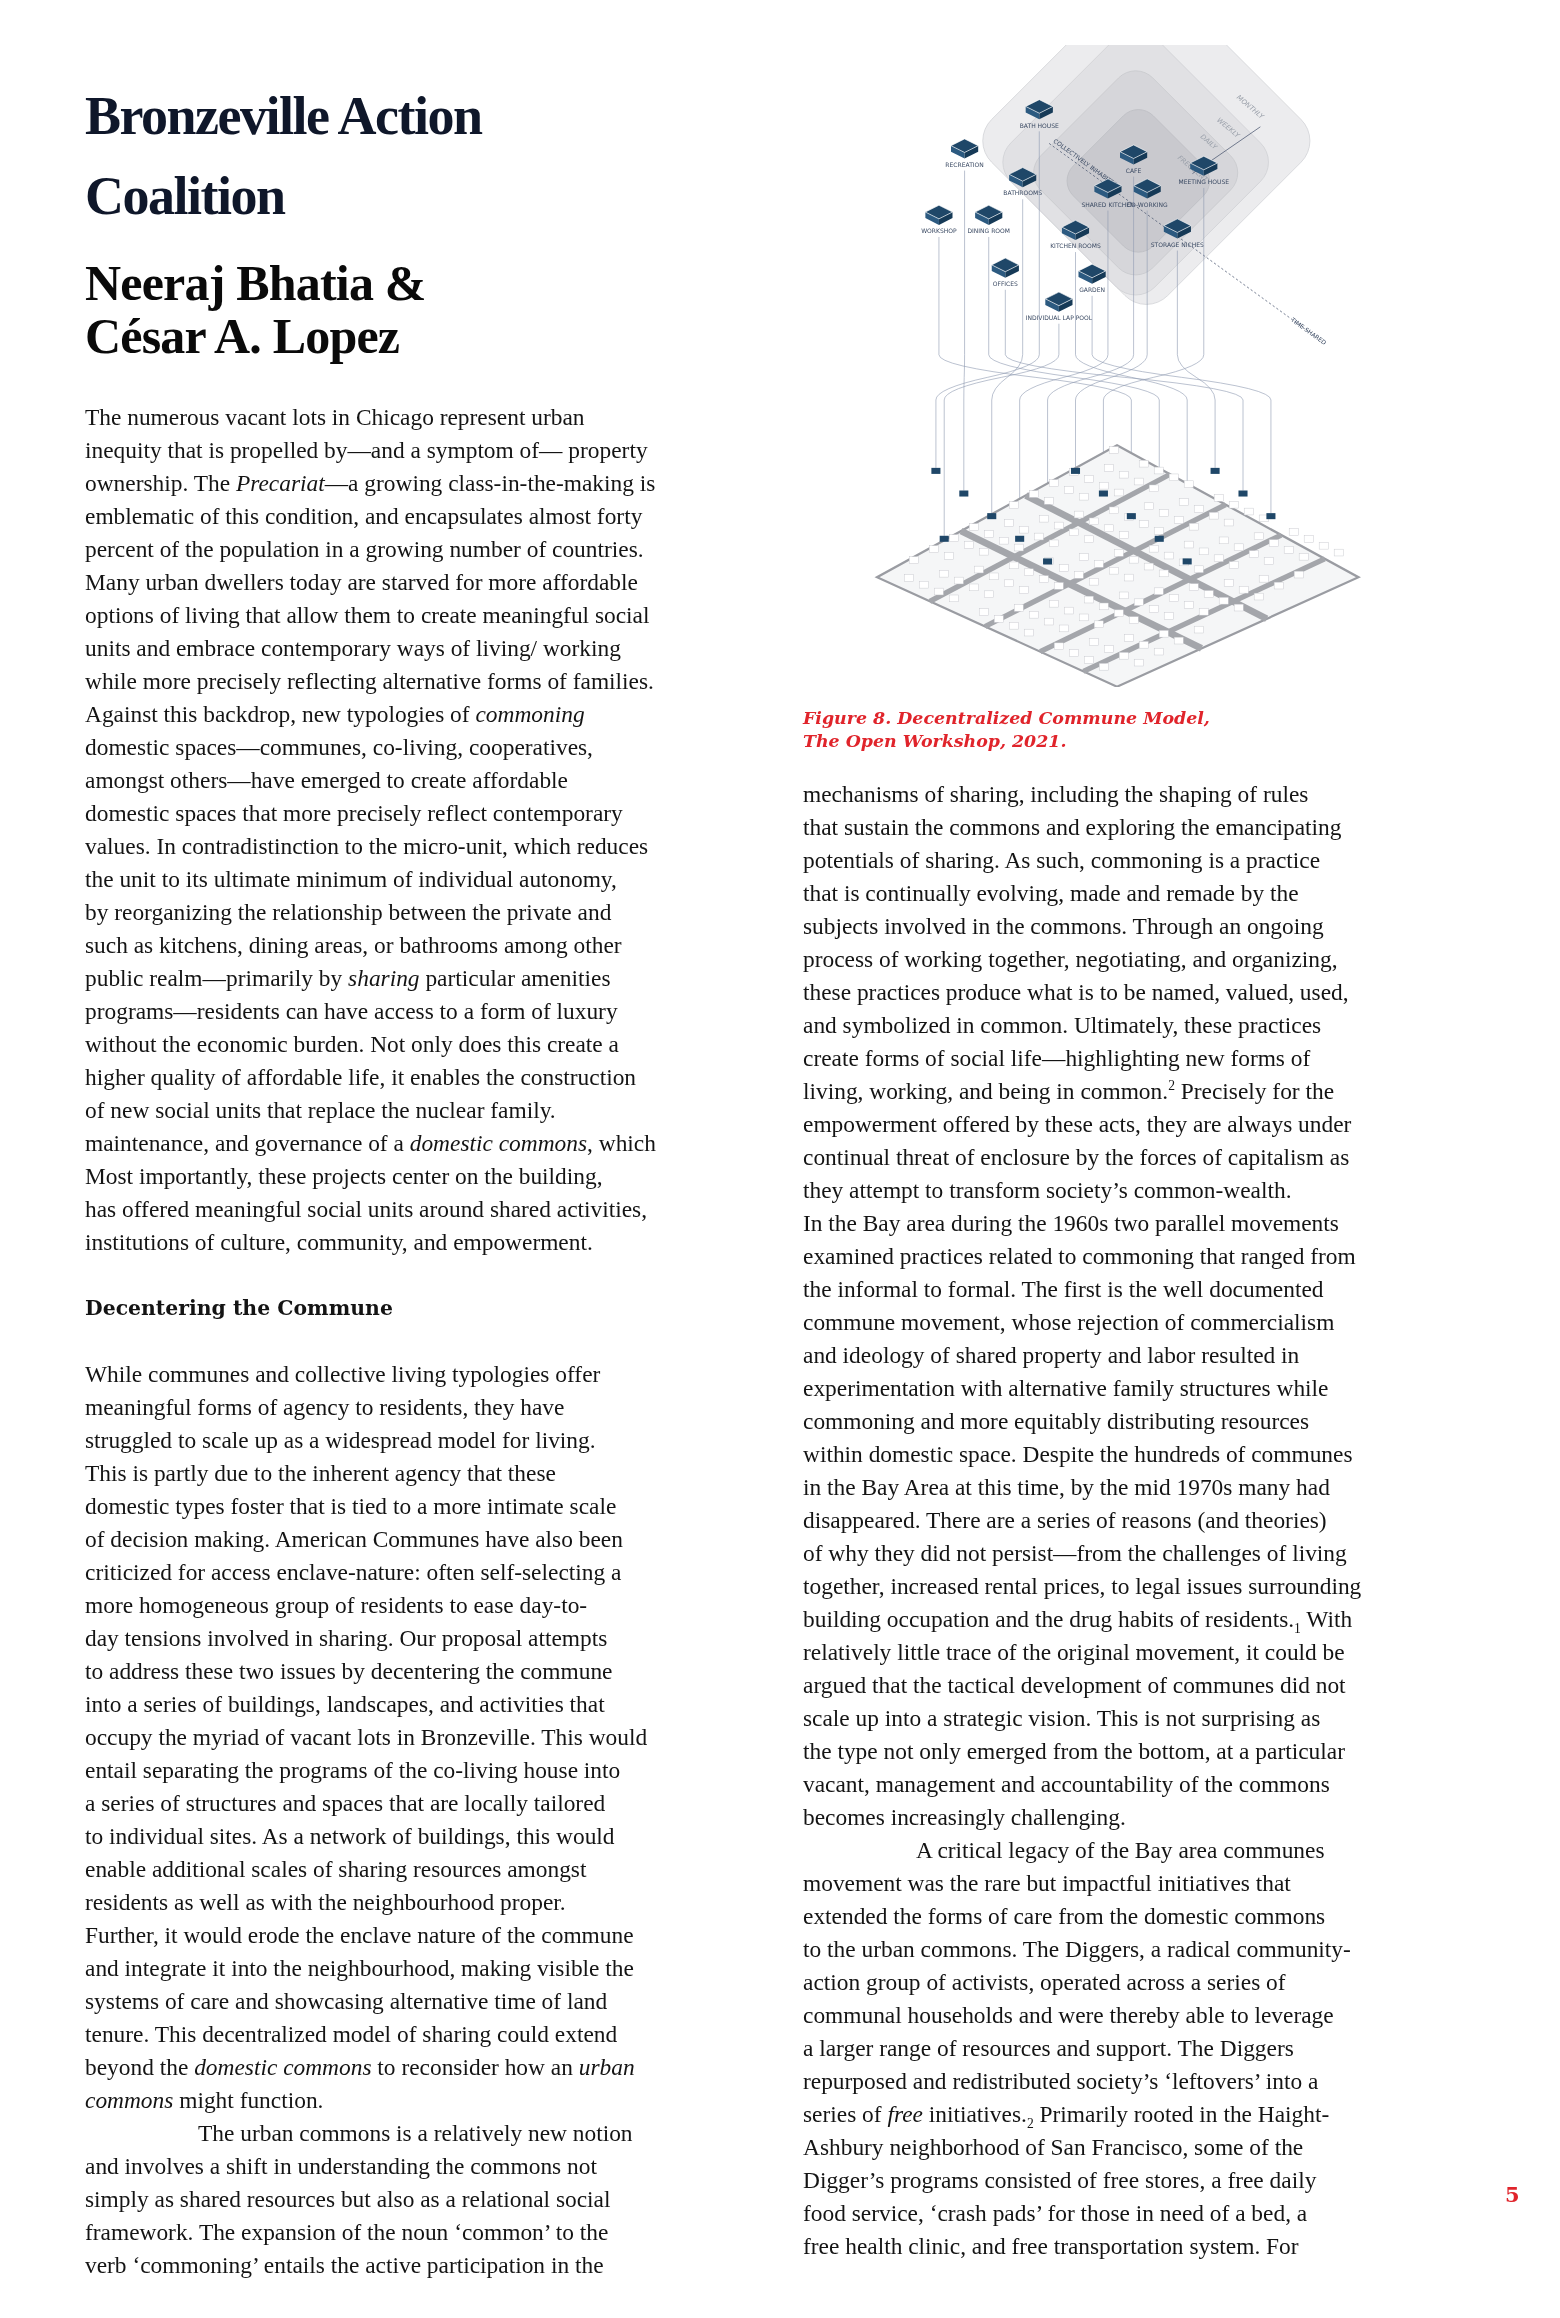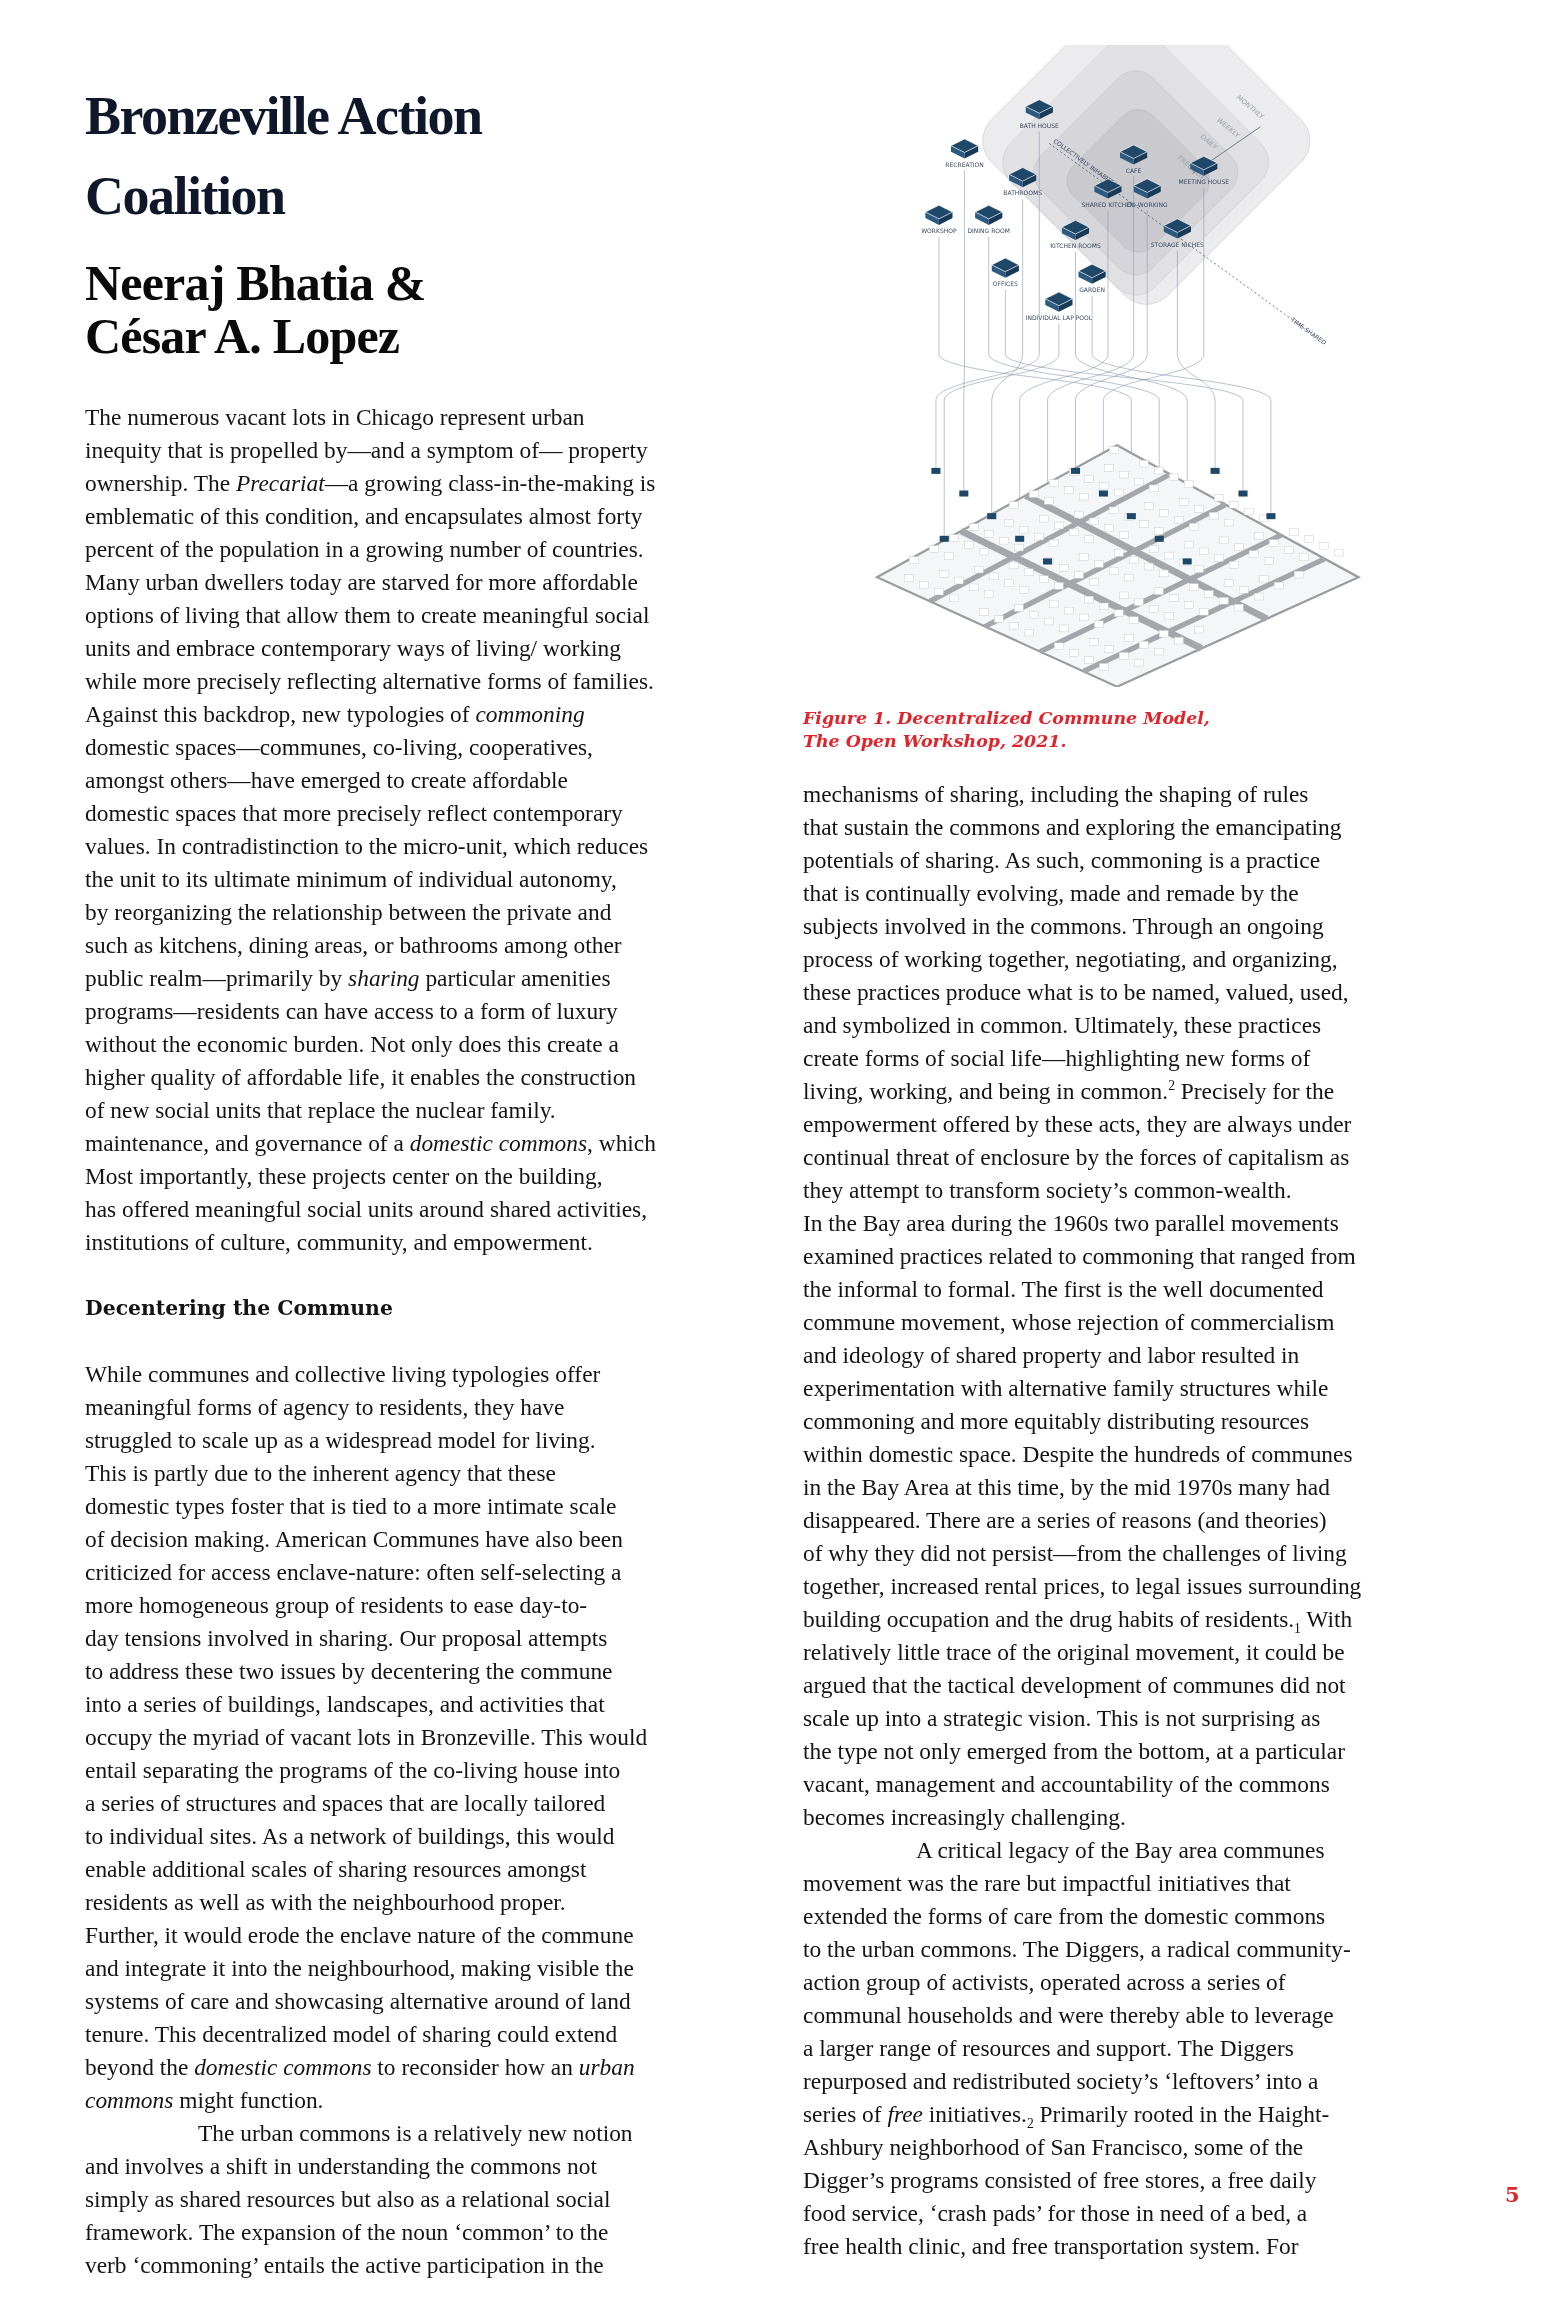--- a/index.html
+++ b/index.html
@@ -346,21 +346,21 @@
           <rect x="454" y="560" width="12" height="8" fill="#1f4768"></rect>
           <rect x="491" y="590" width="12" height="8" fill="#1f4768"></rect>
           <rect x="528" y="620" width="12" height="8" fill="#1f4768"></rect>
           <rect x="95" y="650" width="12" height="8" fill="#1f4768"></rect>
         </g>
     </g>
   </svg>
 </div>
 
 <div class="caption">
-  <span style="display:block">Figure 1. Decentralized Commune Model,</span>
+  <span style="display:block">Figure 8. Decentralized Commune Model,</span>
   <span style="display:block">The Open Workshop, 2021.</span>
 </div>
 
 <div class="col col-left">
   <div id="intro">
       <span class="line">The numerous vacant lots in Chicago represent urban</span>
       <span class="line">inequity that is propelled by—and a symptom of— property</span>
       <span class="line">ownership. The <i>Precariat</i>—a growing class-in-the-making is</span>
       <span class="line">emblematic of this condition, and encapsulates almost forty</span>
       <span class="line">percent of the population in a growing number of countries.</span>
@@ -402,21 +402,21 @@
       <span class="line">to address these two issues by decentering the commune</span>
       <span class="line">into a series of buildings, landscapes, and activities that</span>
       <span class="line">occupy the myriad of vacant lots in Bronzeville. This would</span>
       <span class="line">entail separating the programs of the co-living house into</span>
       <span class="line">a series of structures and spaces that are locally tailored</span>
       <span class="line">to individual sites. As a network of buildings, this would</span>
       <span class="line">enable additional scales of sharing resources amongst</span>
       <span class="line">residents as well as with the neighbourhood proper.</span>
       <span class="line">Further, it would erode the enclave nature of the commune</span>
       <span class="line">and integrate it into the neighbourhood, making visible the</span>
-      <span class="line">systems of care and showcasing alternative around of land</span>
+      <span class="line">systems of care and showcasing alternative time of land</span>
       <span class="line">tenure. This decentralized model of sharing could extend</span>
       <span class="line">beyond the <i>domestic commons</i> to reconsider how an <i>urban</i></span>
       <span class="line"><i>commons</i> might function.</span>
     </div>
   <div id="urban">
       <span class="line indent">The urban commons is a relatively new notion</span>
       <span class="line">and involves a shift in understanding the commons not</span>
       <span class="line">simply as shared resources but also as a relational social</span>
       <span class="line">framework. The expansion of the noun ‘common’ to the</span>
       <span class="line">verb ‘commoning’ entails the active participation in the</span>

